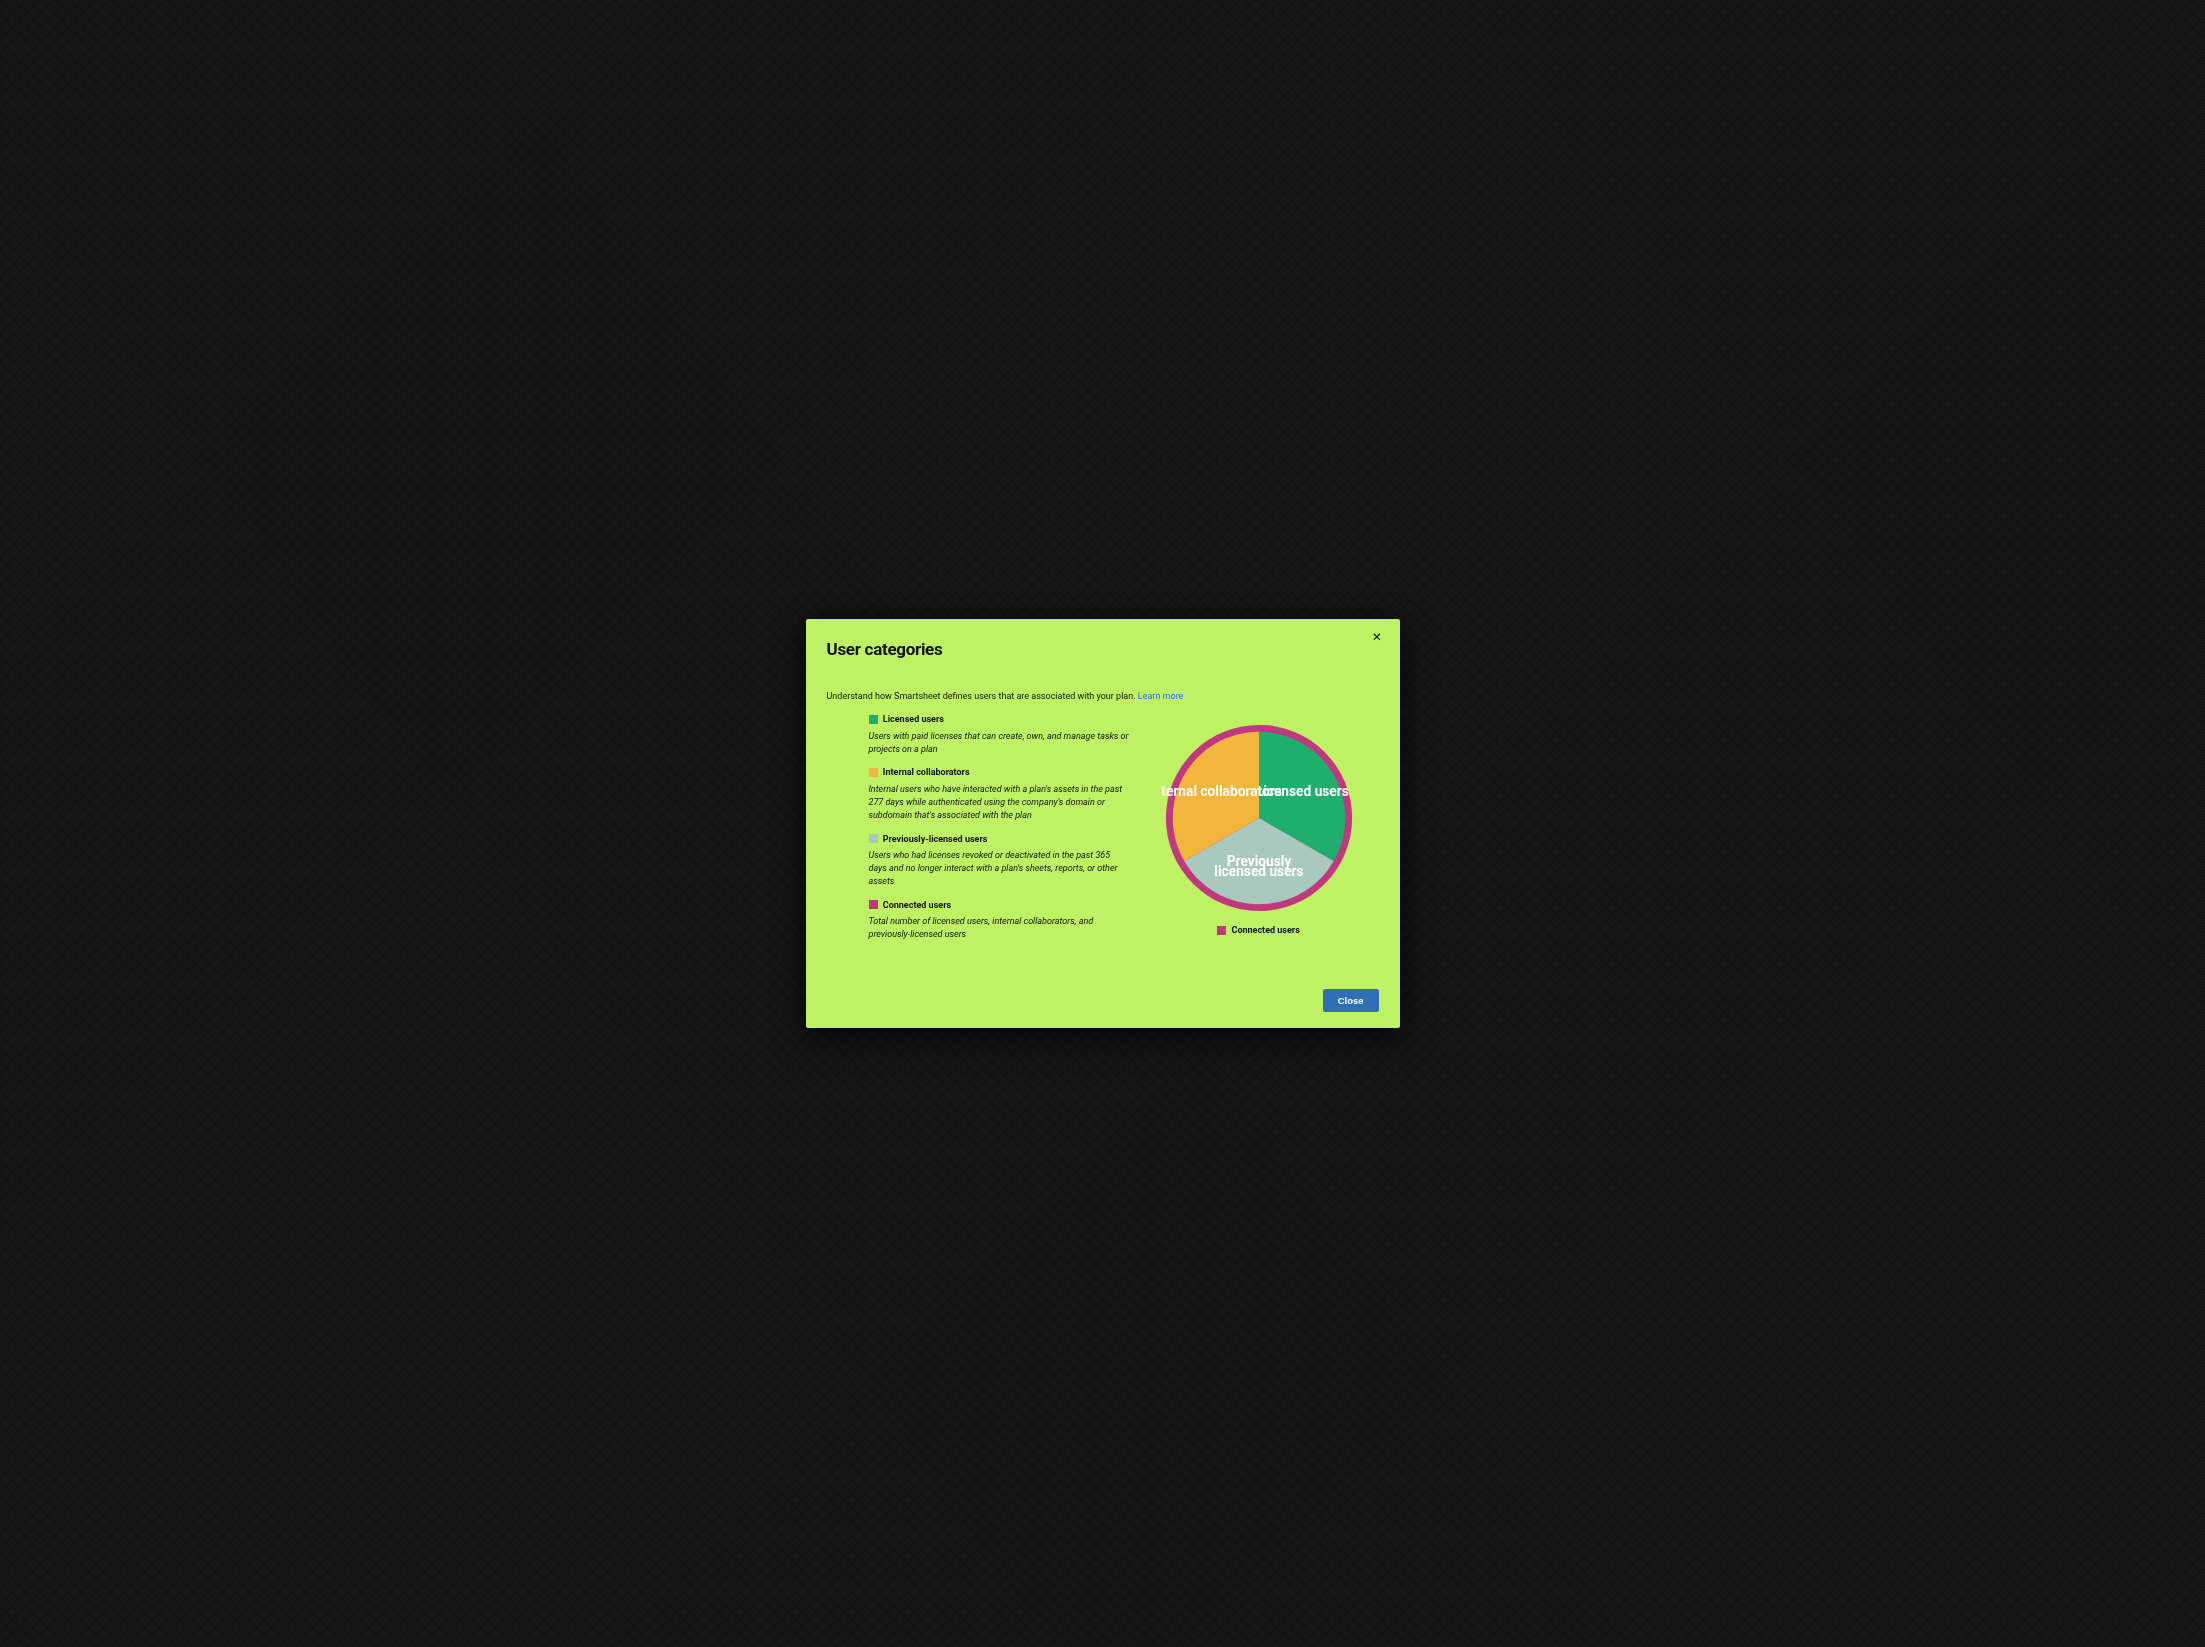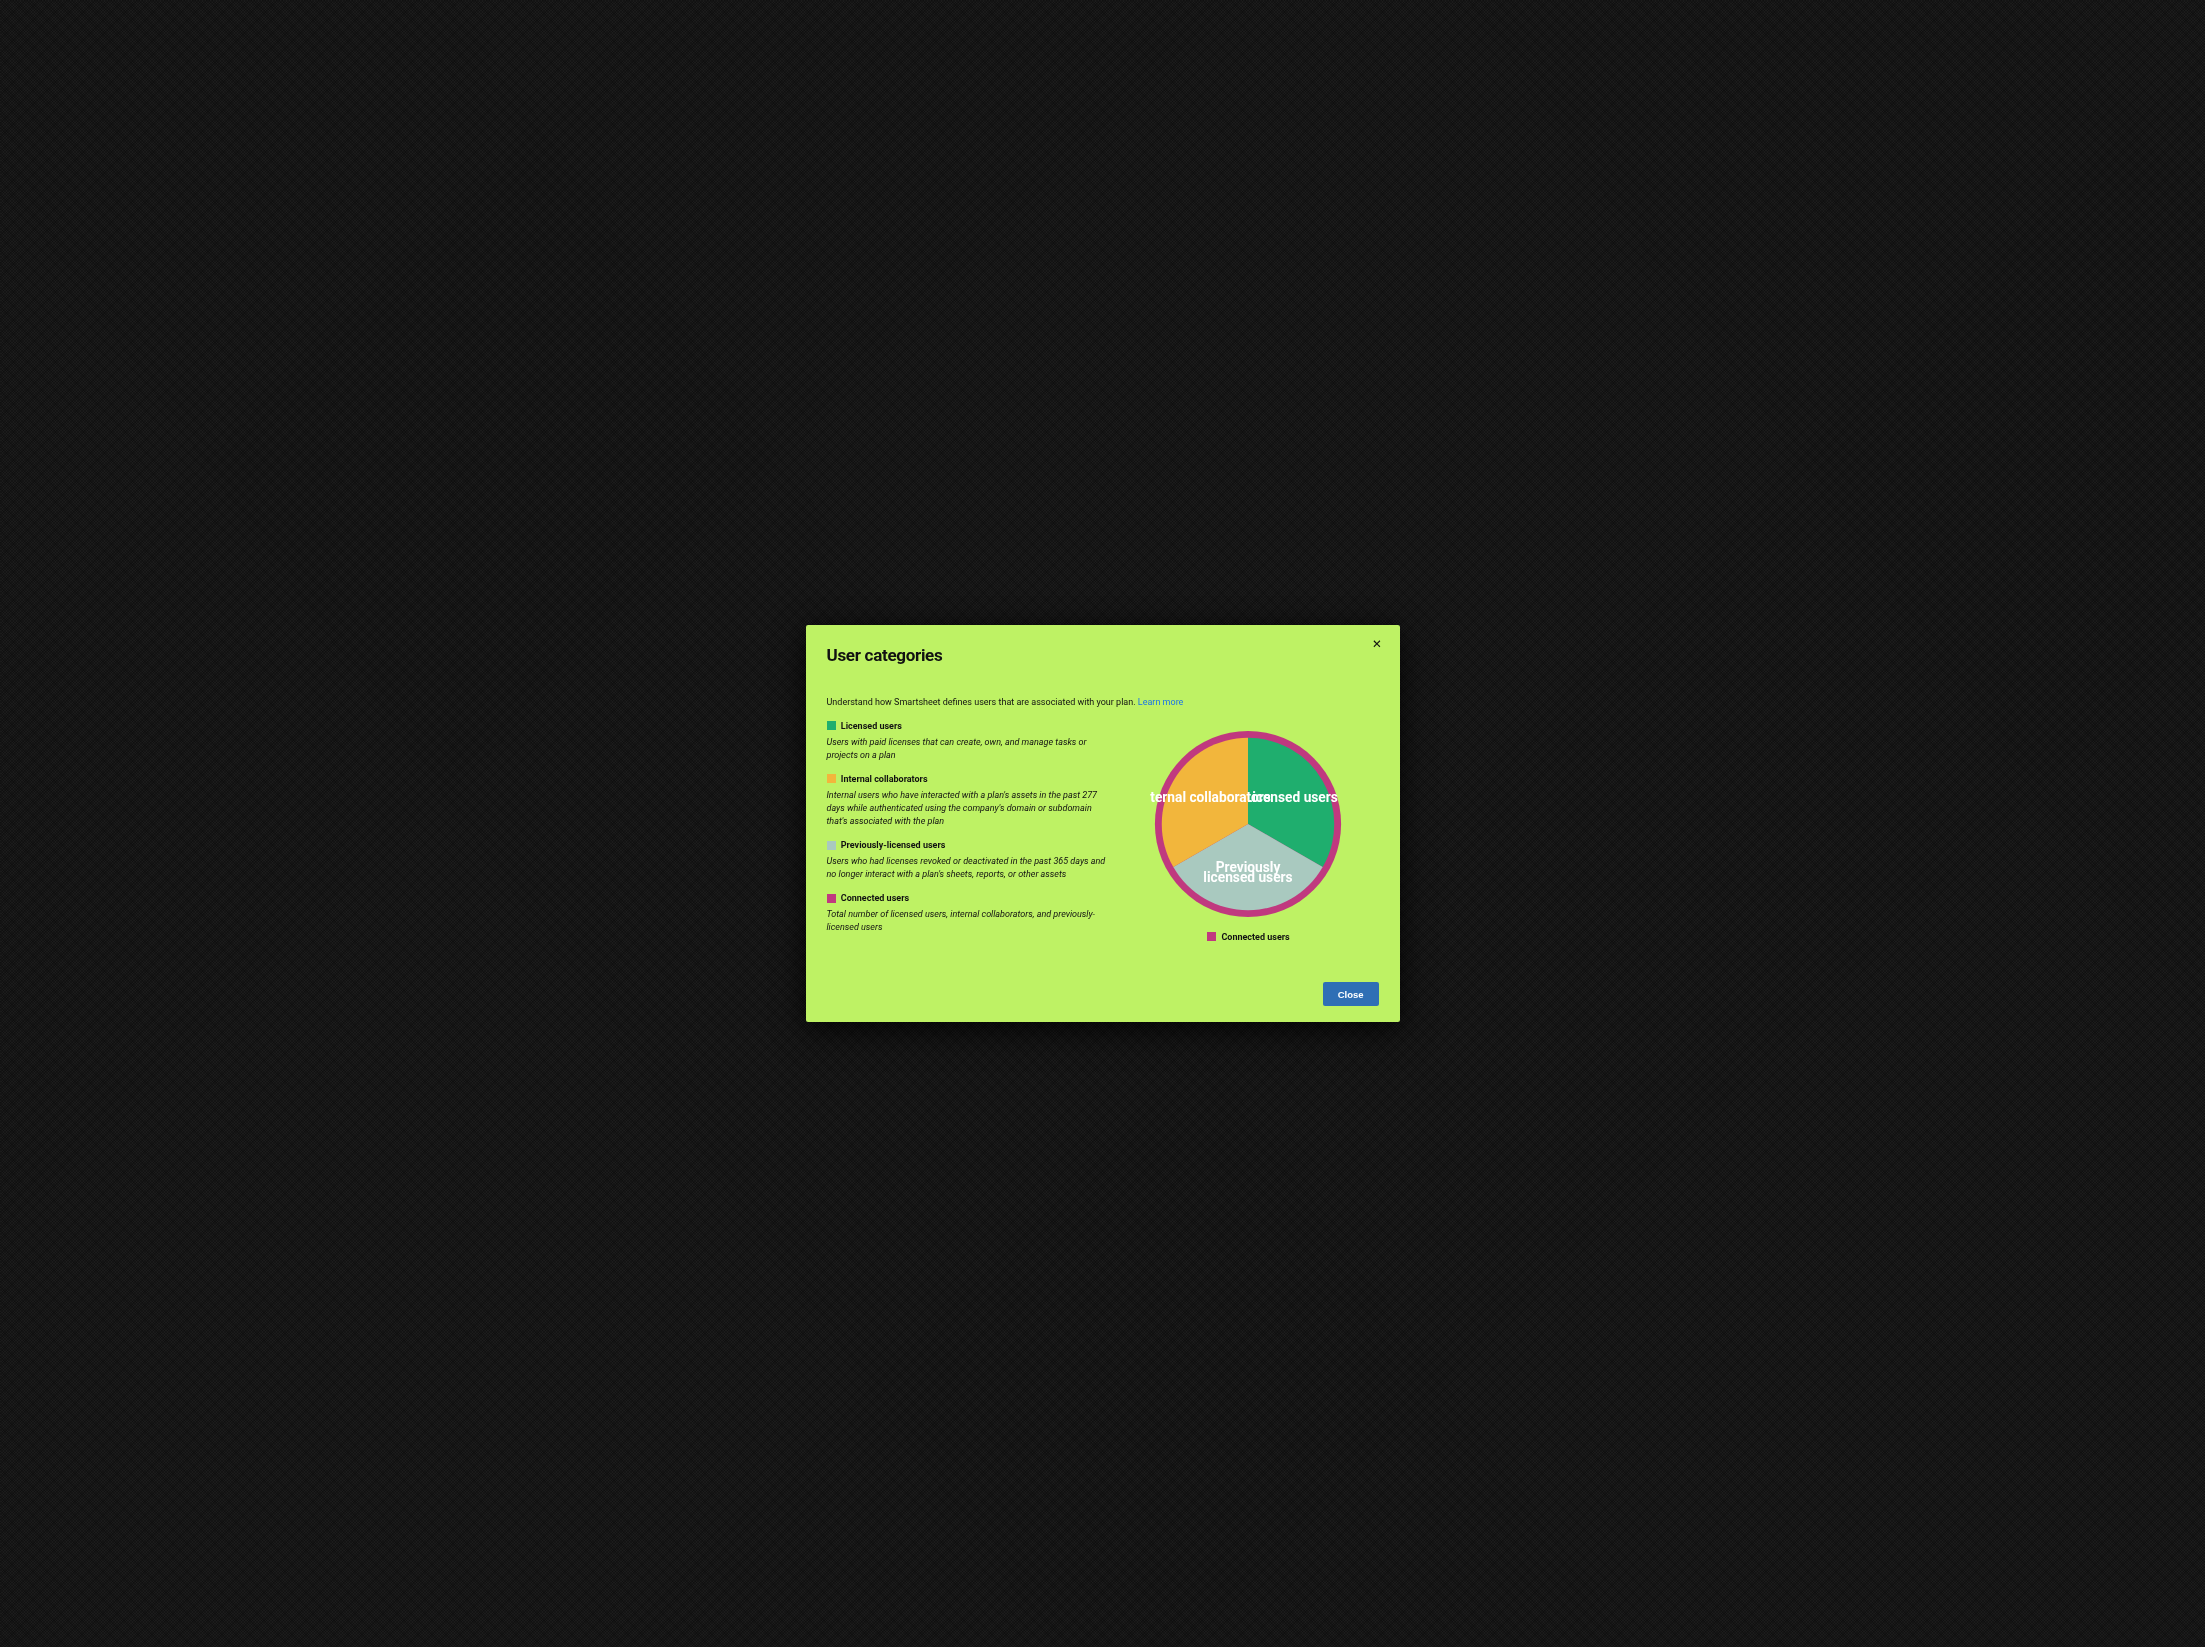--- a/index.html
+++ b/index.html
@@ -62,20 +62,21 @@
   }
   .intro a {
     color: #1a73e8;
     text-decoration: none;
     cursor: pointer;
   }
   .content {
     display: flex;
     gap: 10px;
     margin-top: 13.8px;
+    margin-left: 42px;
   }
   .left {
     flex: 1 1 52%;
     max-width: 286px;
   }
   .right {
     flex: 1 1 48%;
     display: flex;
     flex-direction: column;
     align-items: center;

